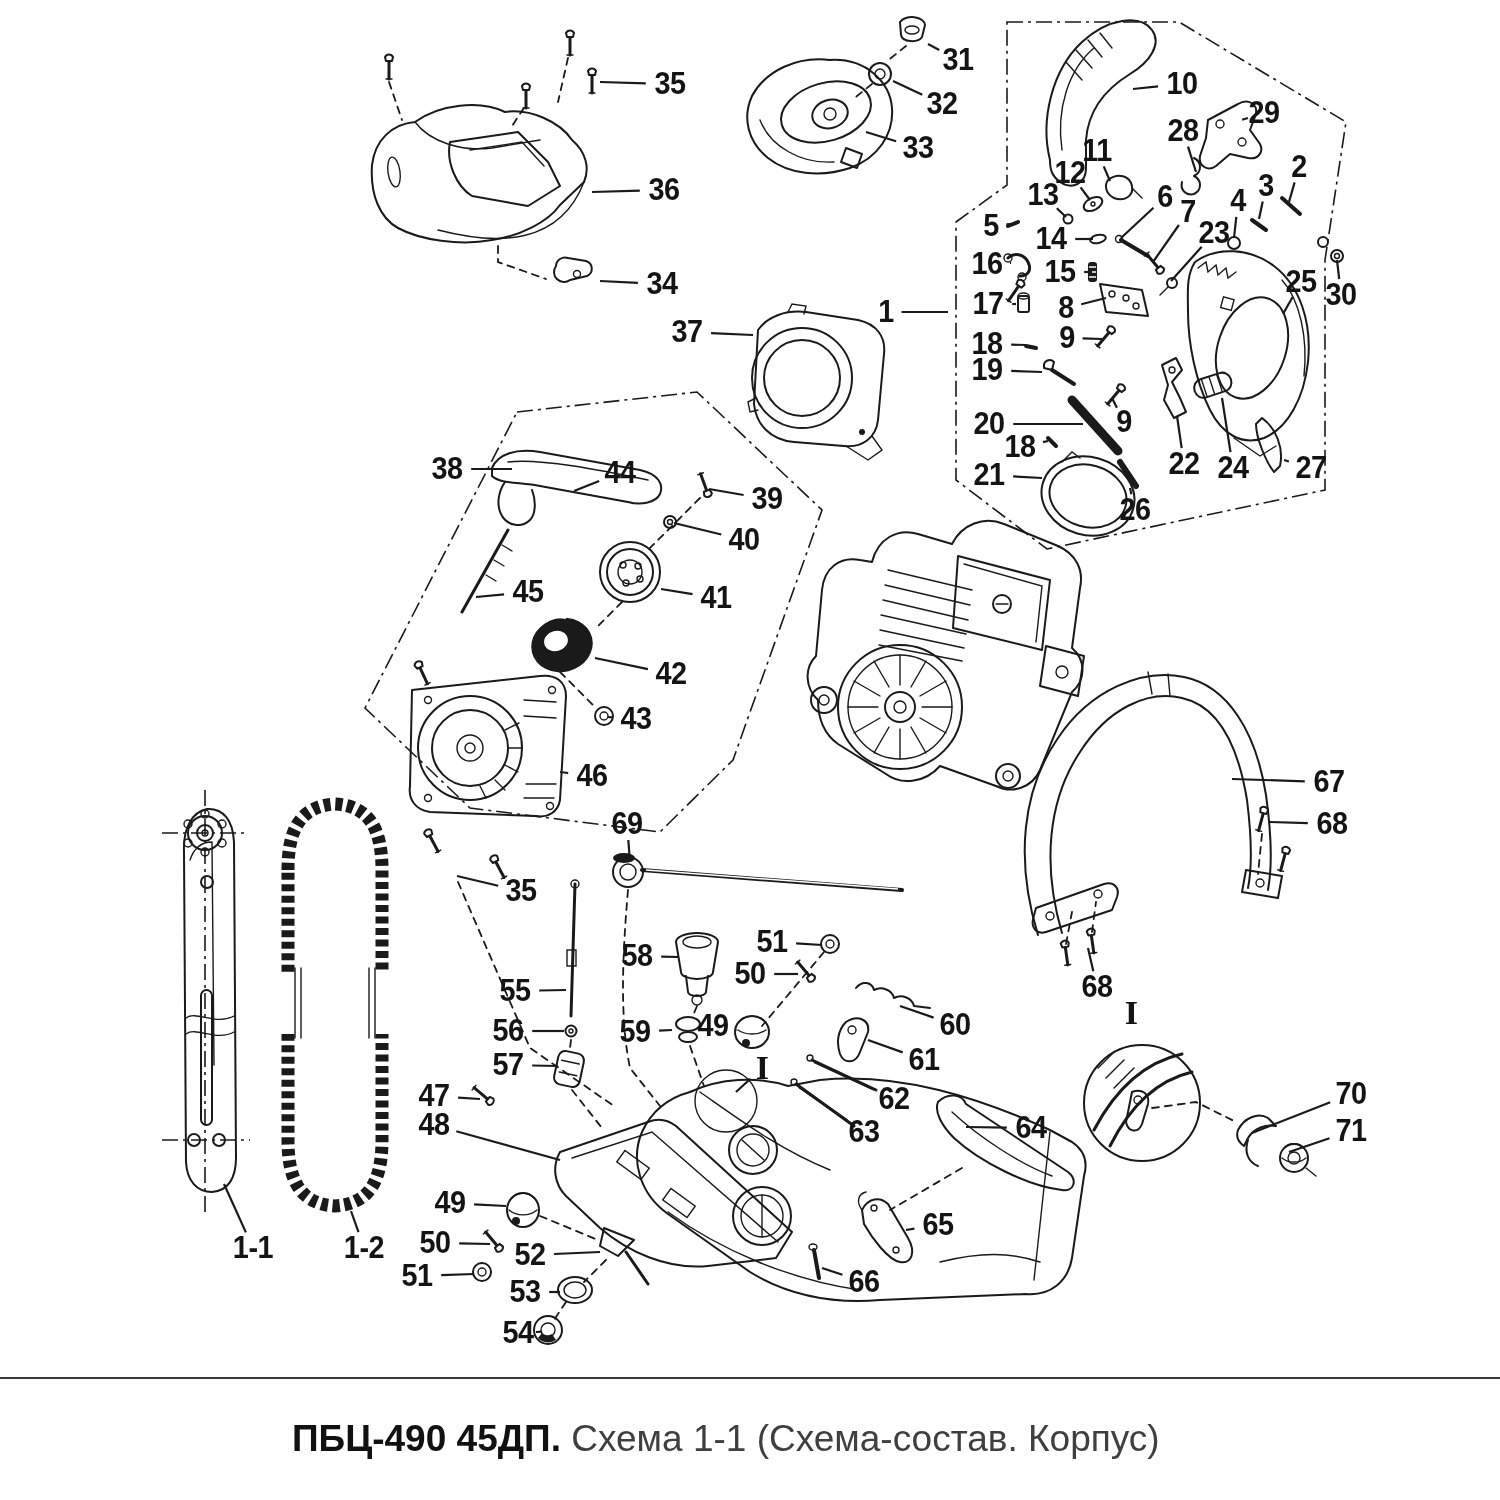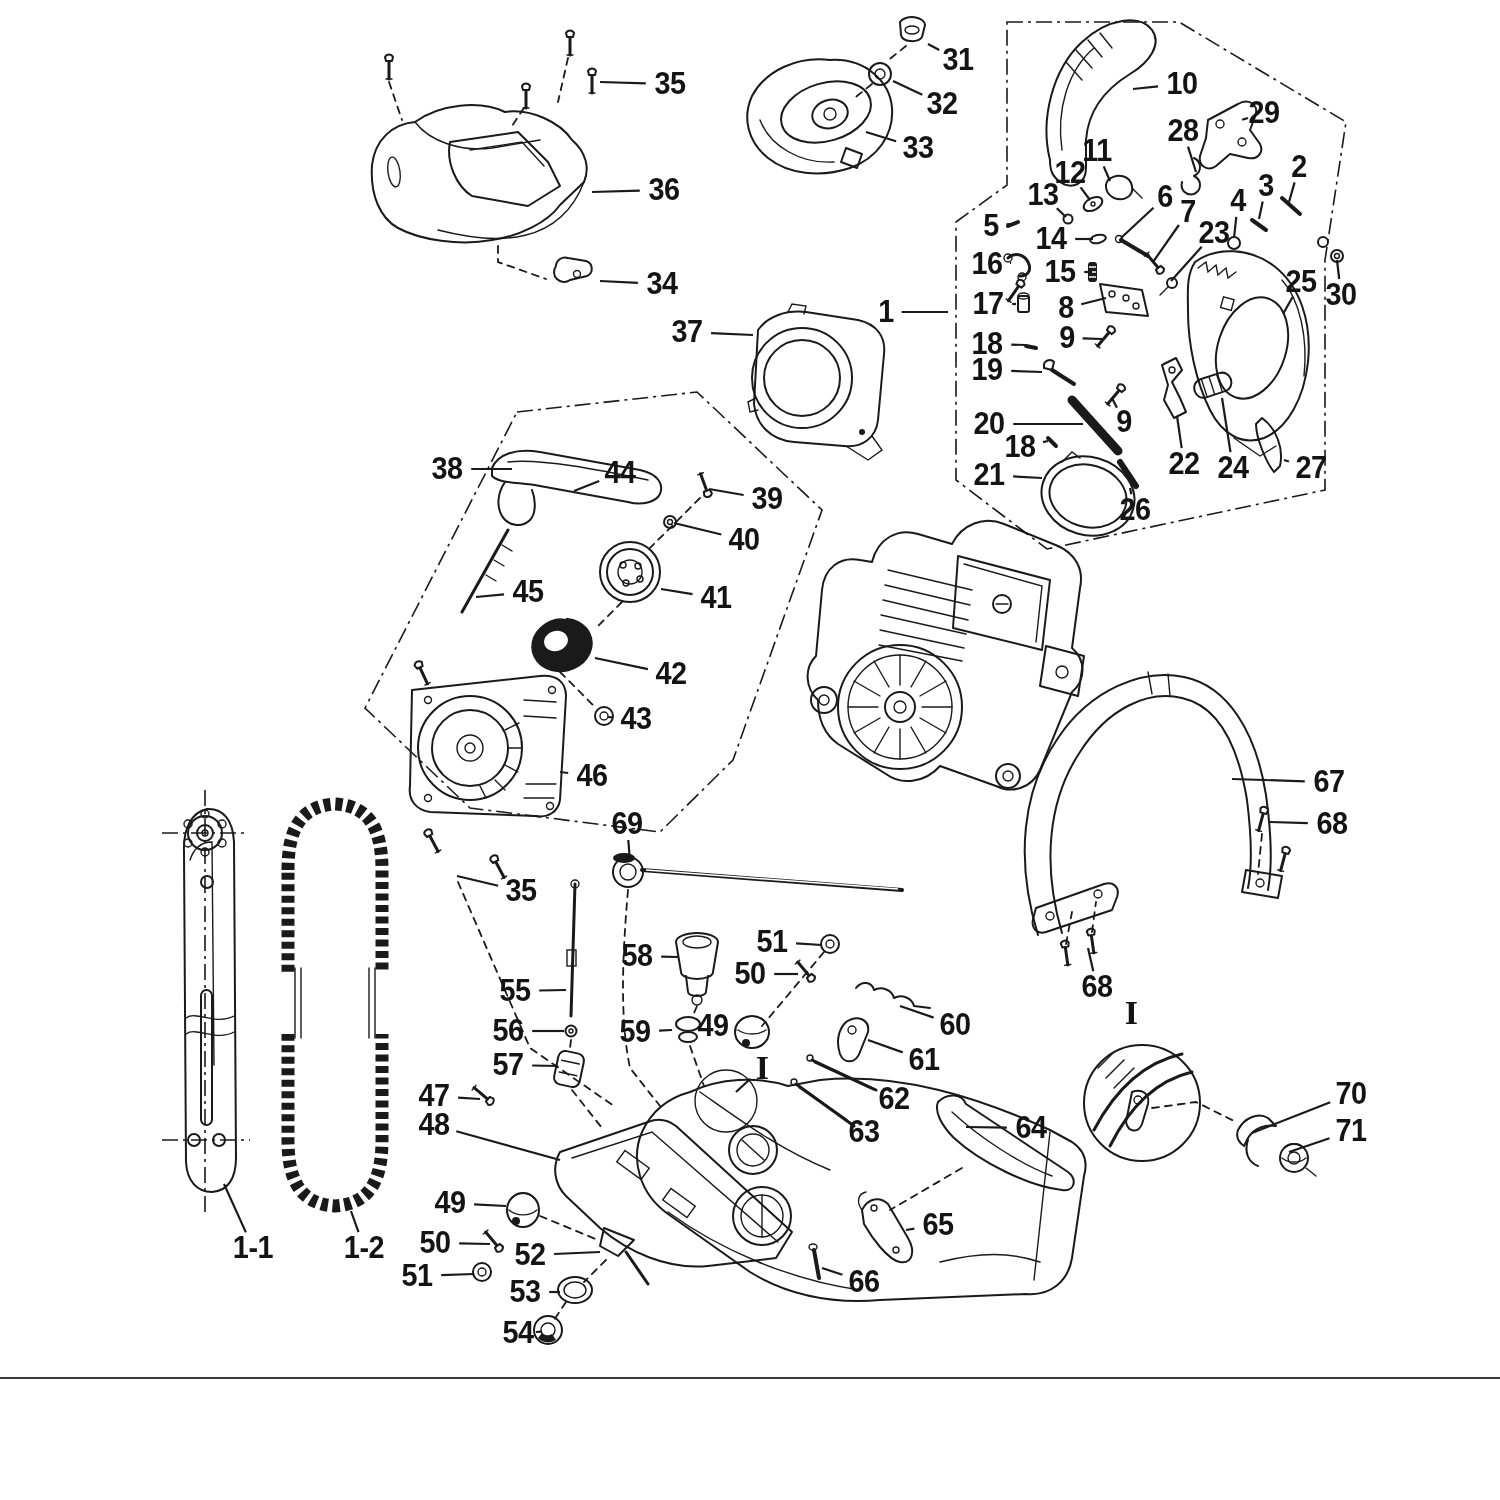--- a/index.html
+++ b/index.html
@@ -624,13 +624,17 @@
       <span class="callout" style="left: 1332px; top: 824px;">68</span>
       <span class="callout" style="left: 1097px; top: 987px;">68</span>
       <span class="callout serif" style="left: 1131px; top: 1013px;">I</span>
       <span class="callout" style="left: 1351px; top: 1094px;">70</span>
       <span class="callout" style="left: 1351px; top: 1131px;">71</span>
       <span class="callout" style="left: 253px; top: 1248px;">1-1</span>
       <span class="callout" style="left: 364px; top: 1248px;">1-2</span>
     </div>
 
   <div class="footer-rule"></div>
+  <div class="title-line">
+    <span class="title-model">ПБЦ-490 45ДП.</span>
+    <span class="title-scheme"> Схема 1-1 (Схема-состав. Корпус)</span>
+  </div>
 </div>
 
 </body></html>

